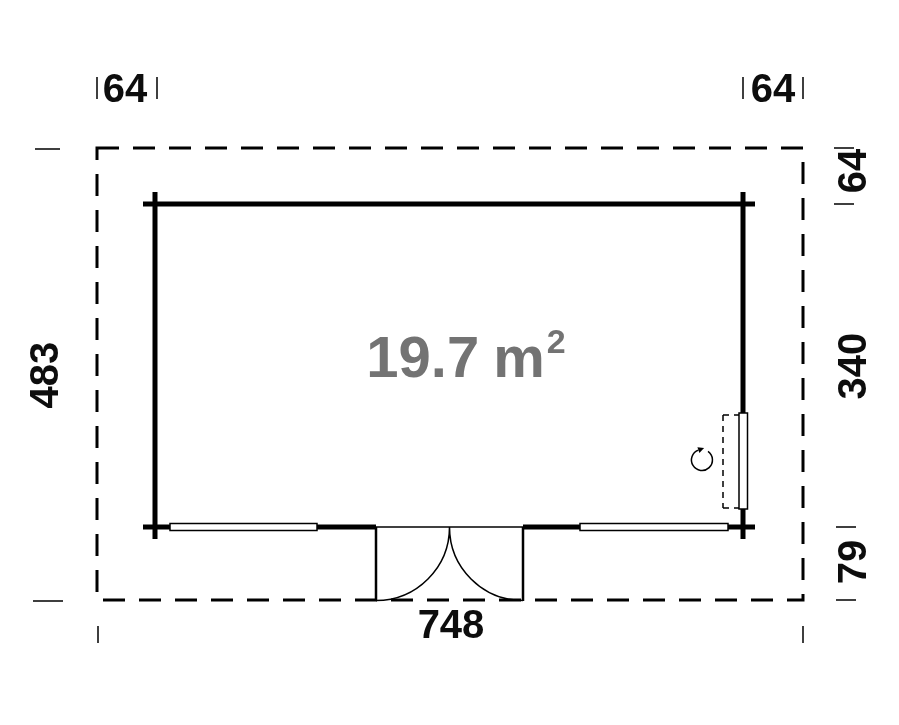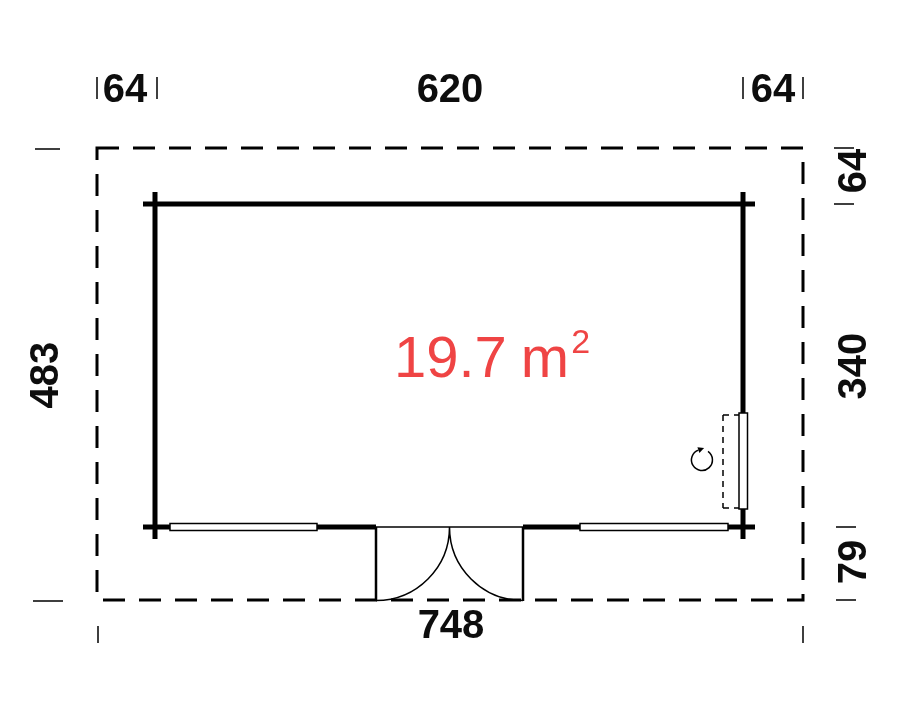--- a/index.html
+++ b/index.html
@@ -17,26 +17,26 @@
     font-weight: 700;
     font-size: 40px;
     color: #0d0d0d;
     transform: translate(-50%, -50%);
     white-space: nowrap;
     line-height: 1;
   }
   .dim.vert { transform: translate(-50%, -50%) rotate(-90deg); }
   .area {
     position: absolute;
-    left: 492px;
+    left: 466px;
     top: 357px;
     transform: translate(-50%, -50%);
-    font-weight: 400;
+    font-weight: 700;
     font-size: 58px;
-    color: #ef4444;
+    color: #737373;
     white-space: nowrap;
     line-height: 1;
   }
   .area .sup {
     display: inline-block;
     font-size: 34px;
     position: relative;
     top: -24px;
     margin-left: 2px;
   }
@@ -75,21 +75,20 @@
 
     <path d="M97,77 V99 M157,77 V99
              M743,77 V99 M803,77 V99
              M35,149 H60 M33,601 H63
              M834,148 H854 M834,204 H854 M836,527 H856 M836,600 H856
              M98,626 V652 M803,626 V652" fill="none" stroke="#000000" stroke-width="1.5"></path>
   </svg>
 
   <div class="dim" style="left:125px; top:88px;">64</div>
 
-  <div class="dim" style="left:450px; top:88px;">620</div>
 
   <div class="dim" style="left:773px; top:88px;">64</div>
 
   <div class="dim vert" style="left:44px; top:375px;">483</div>
 
   <div class="dim vert" style="left:852px; top:171px;">64</div>
 
   <div class="dim vert" style="left:852px; top:366px;">340</div>
 
   <div class="dim vert" style="left:852px; top:562px;">79</div>

